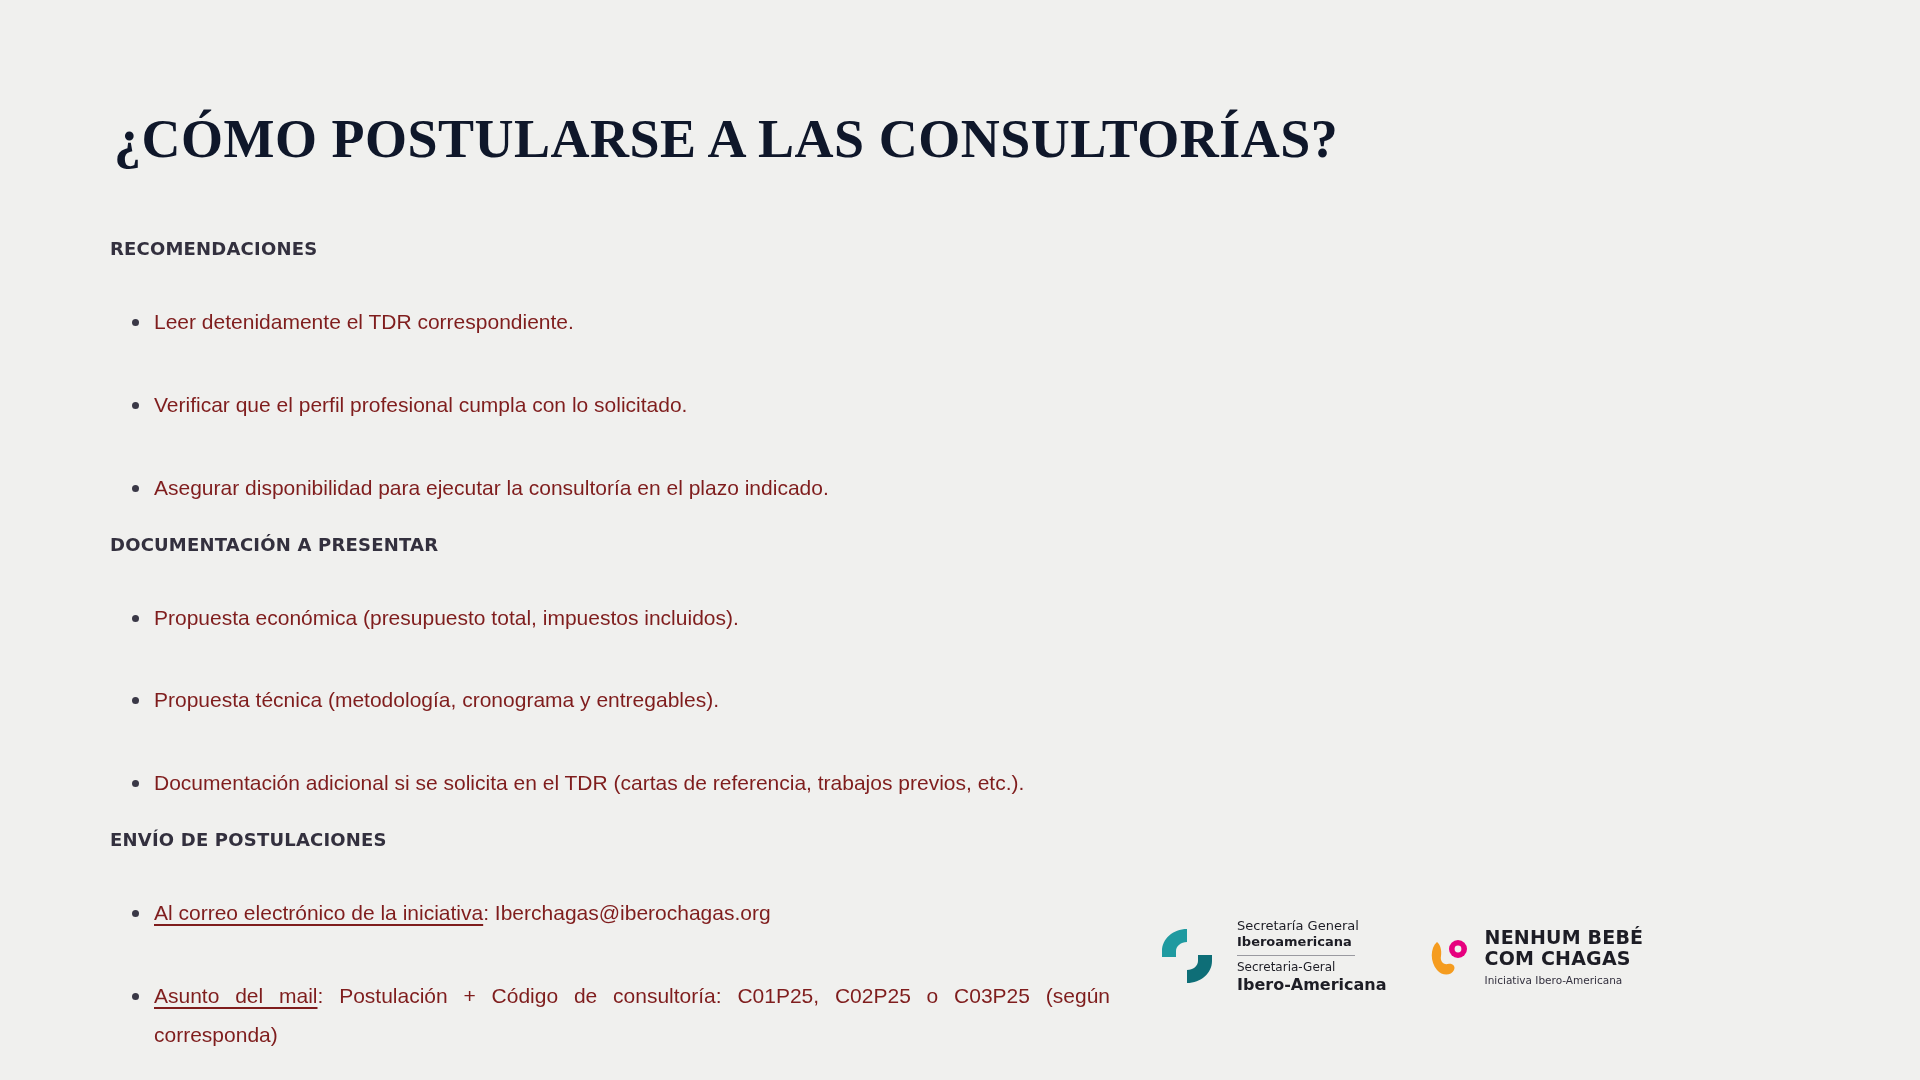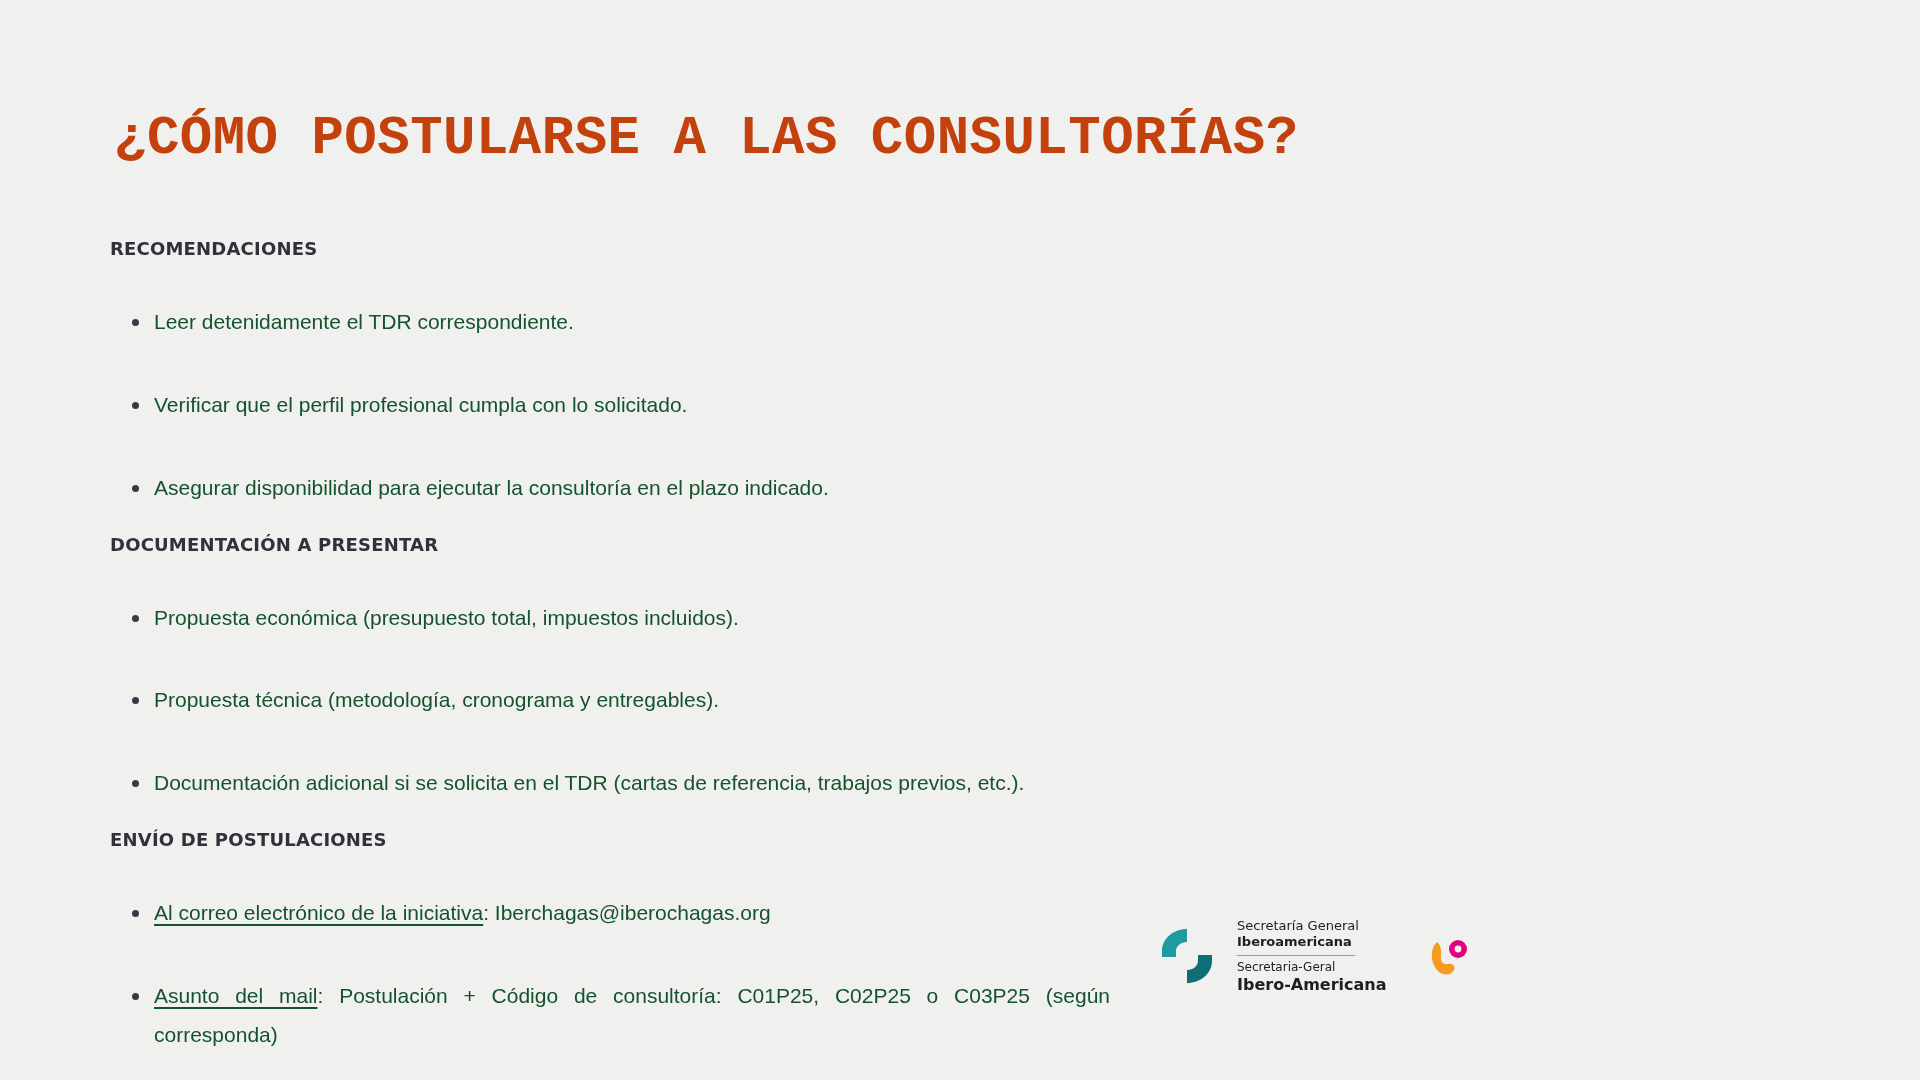--- a/index.html
+++ b/index.html
@@ -18,22 +18,22 @@
     height: 1080px;
     background: #f0f0ee;
   }
   .title {
     position: absolute;
     left: 114px;
     top: 108px;
     font-size: 54px;
     font-weight: 700;
     letter-spacing: 0.5px;
-    color: #c2410c;
-    font-family: Liberation Mono, monospace;
+    color: #0f172a;
+    font-family: Liberation Serif, serif;
     text-transform: uppercase;
   }
   .content {
     position: absolute;
     left: 110px;
     top: 238px;
     width: 1000px;
   }
   .section { margin-bottom: 26px; }
   .section-title {
@@ -49,21 +49,21 @@
     list-style: none;
     margin: 0;
     padding: 0;
   }
   ul.bullets > li {
     position: relative;
     padding-left: 44px;
     margin-bottom: 10px;
     font-size: 21px;
     line-height: 1.85;
-    color: #14532d;
+    color: #7f1d1d;
     text-align: justify;
     font-family: "Liberation Sans", sans-serif;
     margin-top: 44px;
   }
   ul.bullets > li::before {
     content: "";
     position: absolute;
     left: 22px;
     top: 16px;
     width: 7px;
@@ -173,18 +173,23 @@
         <div class="sgi-l4">Ibero-Americana</div>
       </div>
     </div>
 
     <div class="logo-chagas">
       <svg class="chagas-mark" viewBox="0 0 48 48">
         <path d="M10 10 C3 16 3 30 10 38 C15 44 24 44 27 38 C29 34 25 31 21 32 C16 33 13 29 14 24 C15 18 13 12 10 10 Z" fill="#f59c1f"></path>
         <circle cx="31" cy="17" r="9" fill="#e6007e"></circle>
         <circle cx="31" cy="17" r="3.4" fill="#f0f0ee"></circle>
       </svg>
+      <div class="chagas-text">
+        <div class="chagas-l1">NENHUM BEBÉ</div>
+        <div class="chagas-l2">COM CHAGAS</div>
+        <div class="chagas-sub">Iniciativa Ibero-Americana</div>
+      </div>
     </div>
 
 
   </div>
 
 </div>
 
 </body></html>

